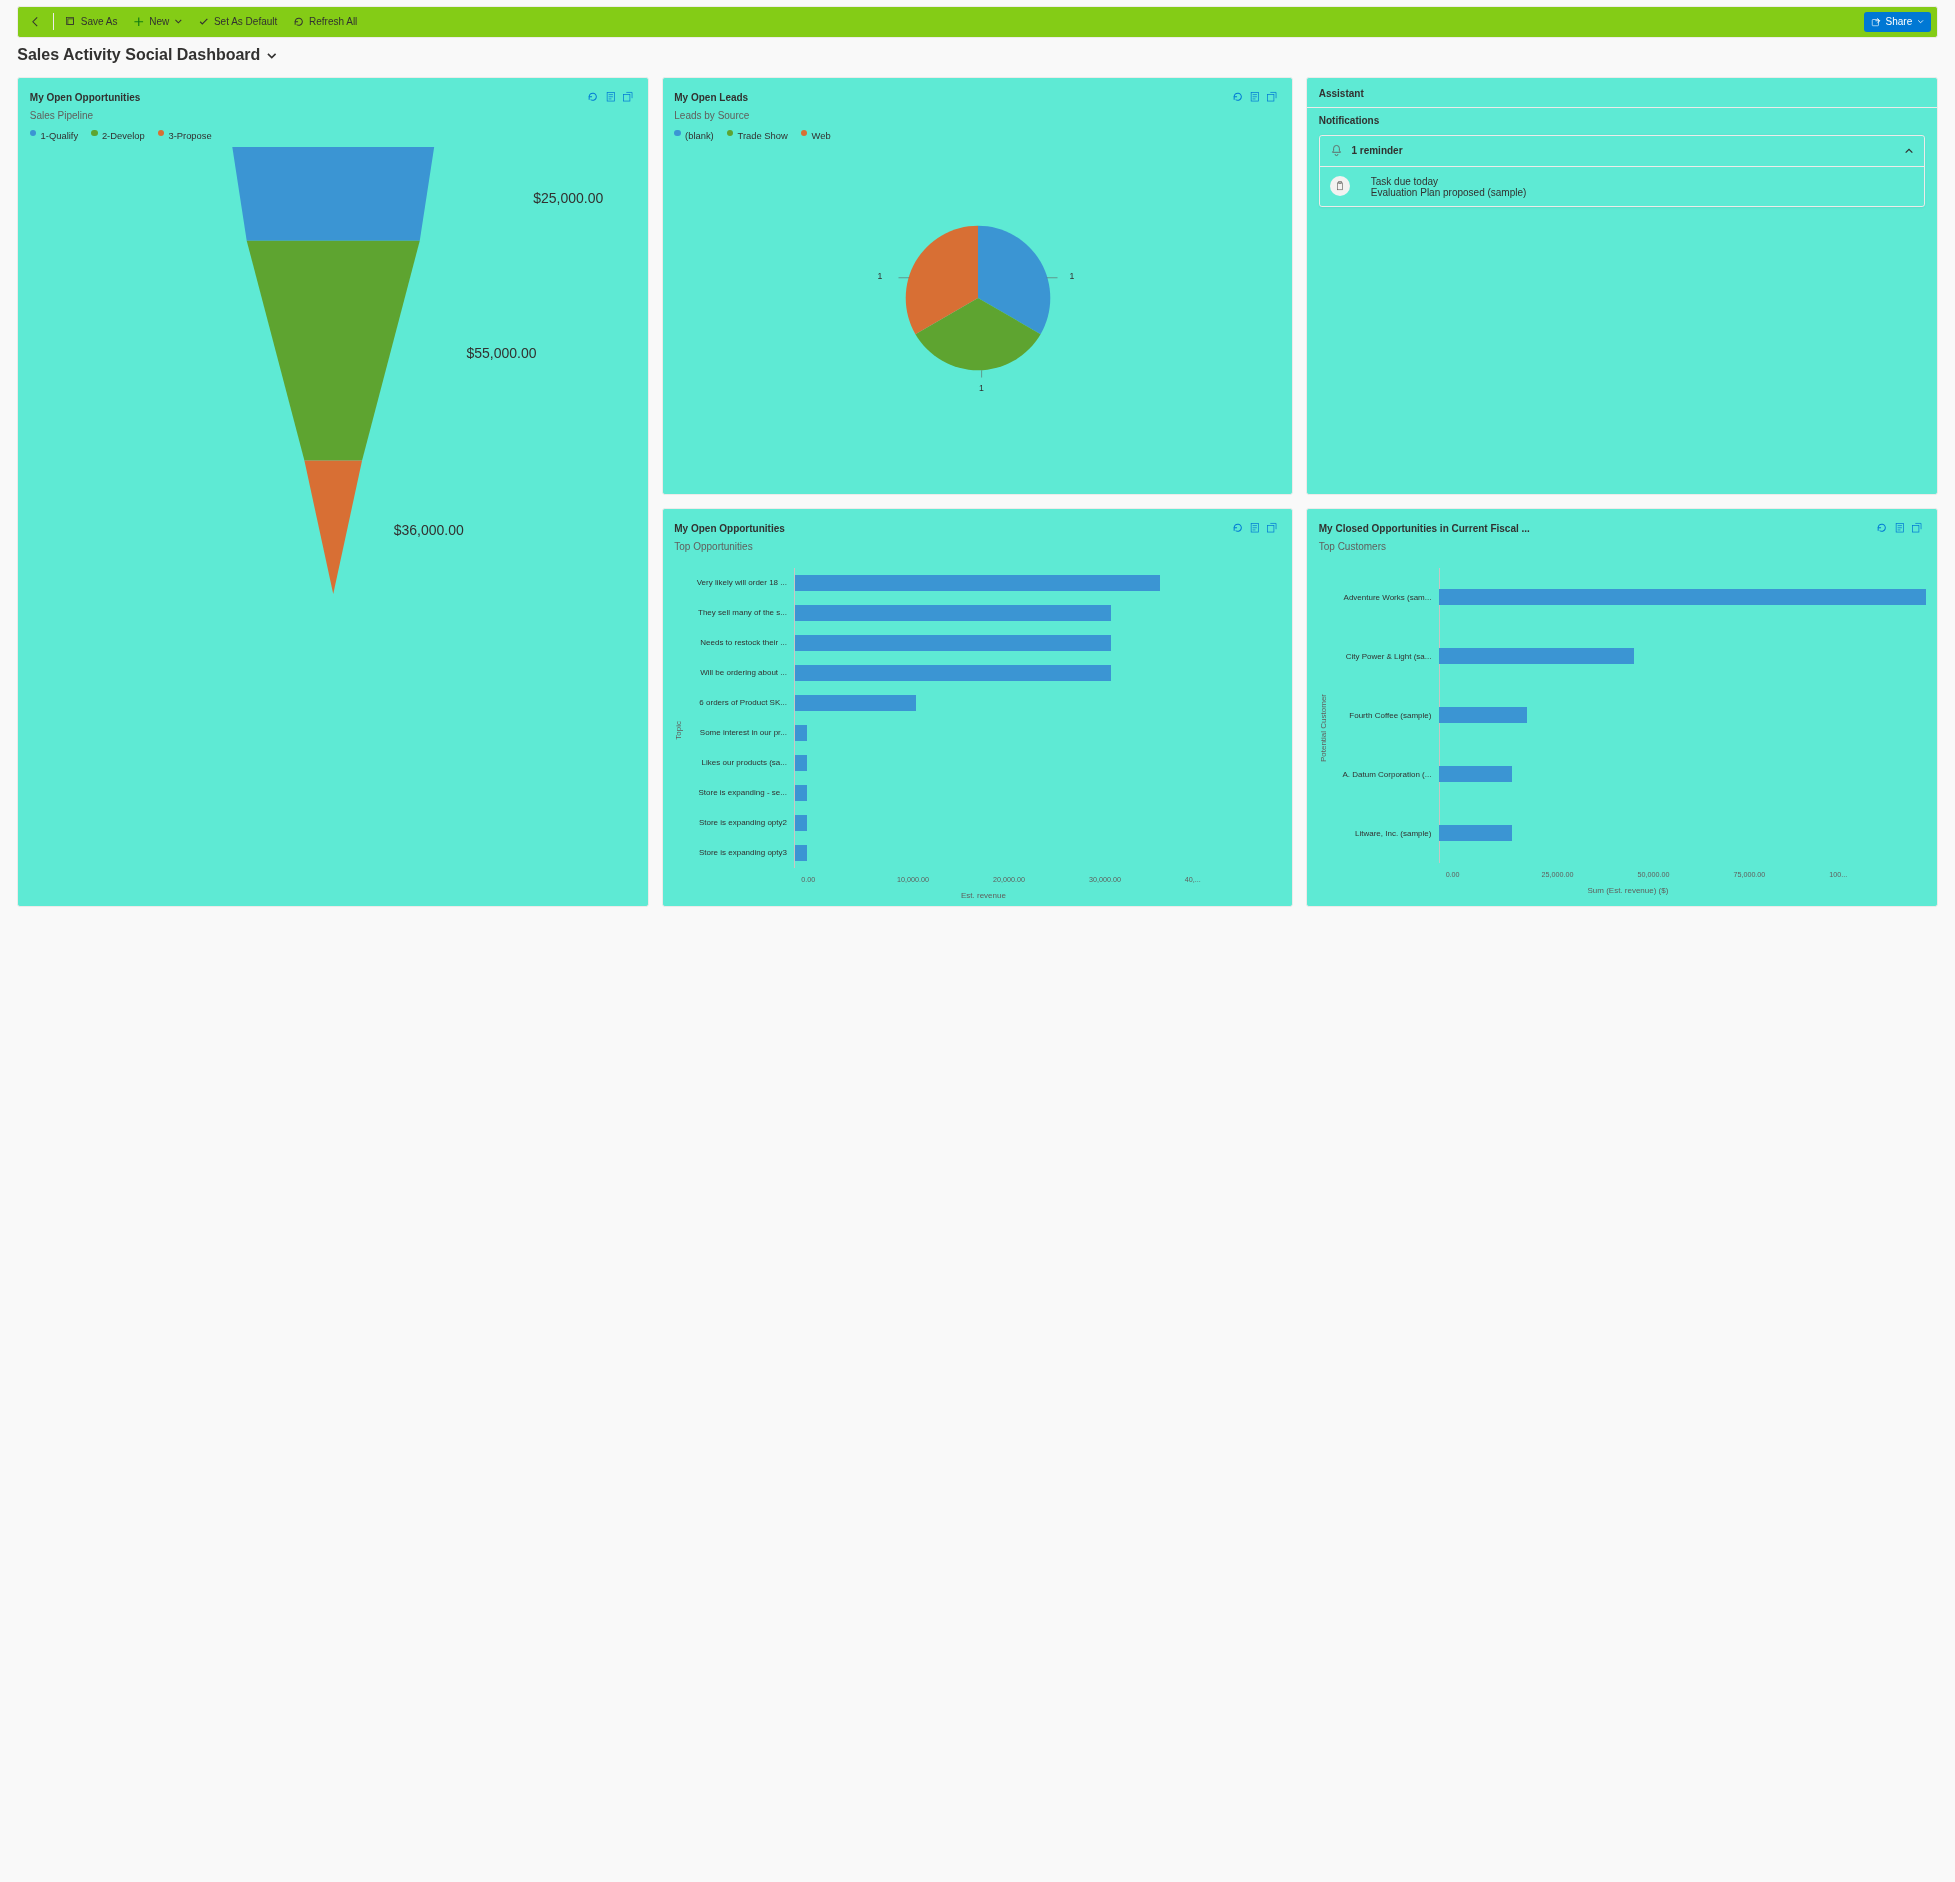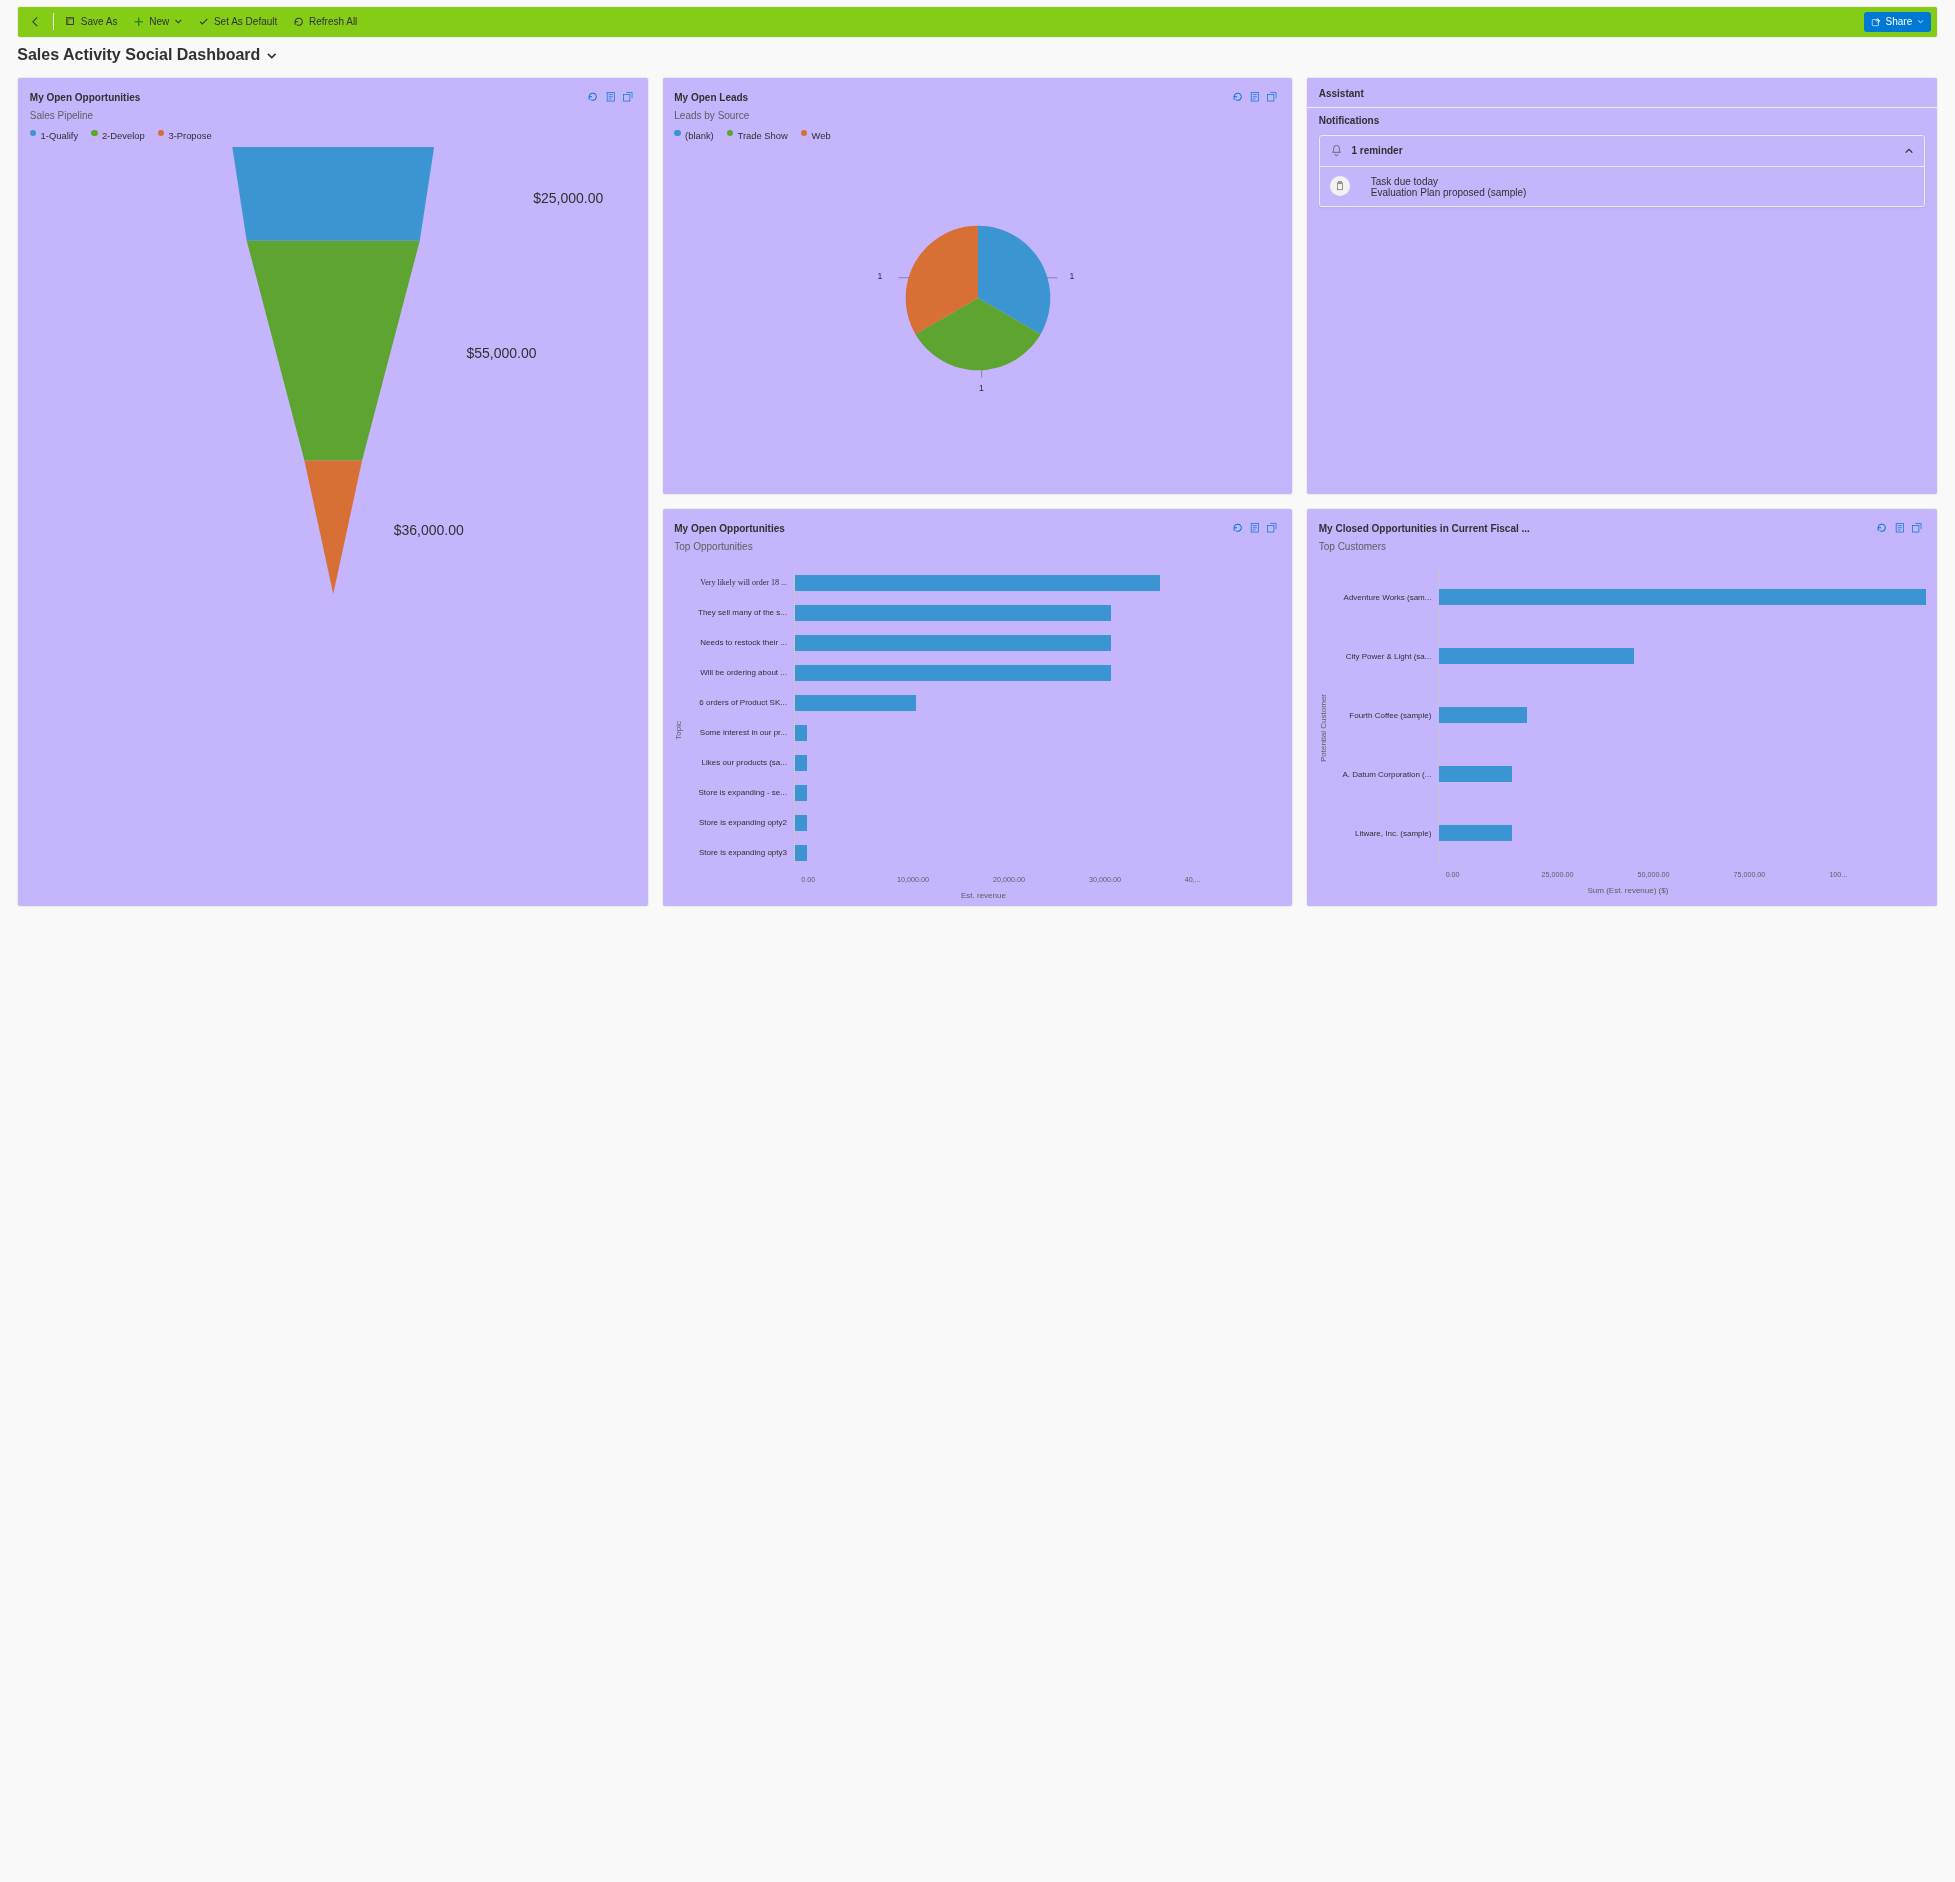--- a/index.html
+++ b/index.html
@@ -28,21 +28,21 @@
   .page-title-row {
     display: flex; align-items: center; gap: 5.8px;
     margin: 8.7px 17.3px 13px 17.3px;
   }
   .page-title { font-size: 16px; font-weight: 600; }
   .grid {
     display: grid; grid-template-columns: 1fr 1fr 1fr;
     gap: 13px; padding: 0 17.3px 17.3px 17.3px;
   }
   .card {
-    background: #c4b5fd; border: 0.7px solid #edebe9; border-radius: 2.9px;
+    background: #5eead4; border: 0.7px solid #edebe9; border-radius: 2.9px;
     padding: 10px 11.5px 5.8px 11.5px;
   }
   .card-tall { grid-row: span 2; }
   .card-head { display: flex; align-items: center; margin-bottom: 4.3px; }
   .card-title { font-weight: 600; font-size: 10px; flex: 1; white-space: nowrap; overflow: hidden; text-overflow: ellipsis; }
   .card-sub { color: #605e5c; font-size: 10px; margin-bottom: 8.7px; }
   .icon-btn { cursor: pointer; padding: 2.9px; }
   .icon-btn svg { display: block; }
   .legend { display: flex; gap: 13px; margin-bottom: 5.8px; font-size: 9.4px; }
   .legend-item { display: flex; align-items: flex-start; gap: 4.3px; }
@@ -288,21 +288,21 @@
             <rect x="2" y="5" width="9" height="9" stroke="#0078d4" fill="none"></rect>
             <path d="M6 2h8v8" stroke="#0078d4" fill="none"></path>
           </svg>
         </span>
     </div>
     <div class="card-sub">Top Opportunities</div>
     <div class="top-chart-wrap">
       <div class="top-chart-yaxis">Topic</div>
       <div style="flex:1">
         <div class="hbar-chart" id="topopps-bars">
-            <div class="hbar-row" style="height: 30px; font-family: Liberation Serif, serif;">
+            <div class="hbar-row" style="height: 30px;">
               <div class="hbar-label">Very likely will order 18 ...</div>
               <div class="hbar-track">
                 <div class="hbar-axis-line"></div>
                 <div class="hbar-bar" style="left: 0.7px; width: 75%;"></div>
               </div>
             </div>
             <div class="hbar-row" style="height: 30px;">
               <div class="hbar-label">They sell many of the s...</div>
               <div class="hbar-track">
                 <div class="hbar-axis-line"></div>

